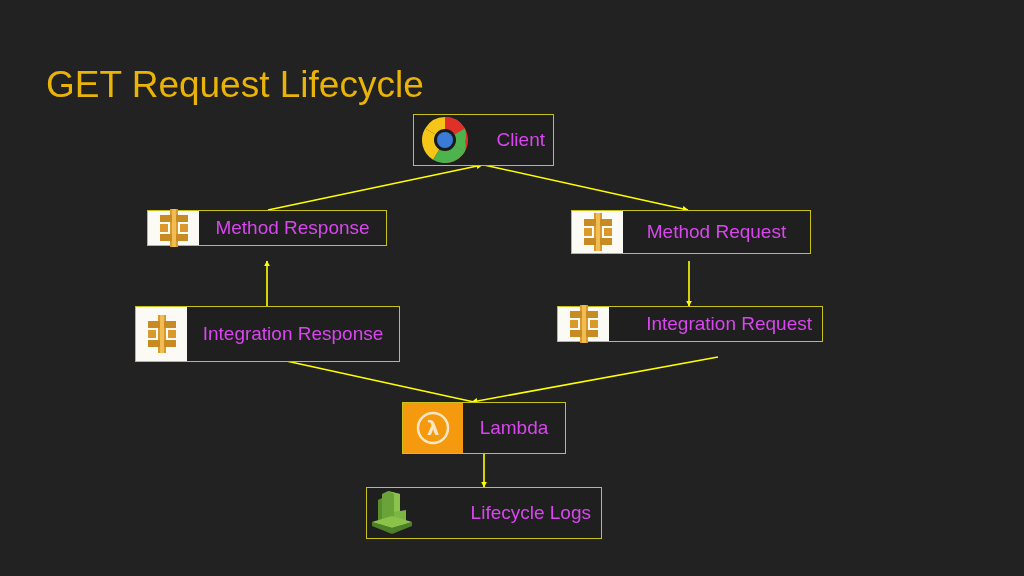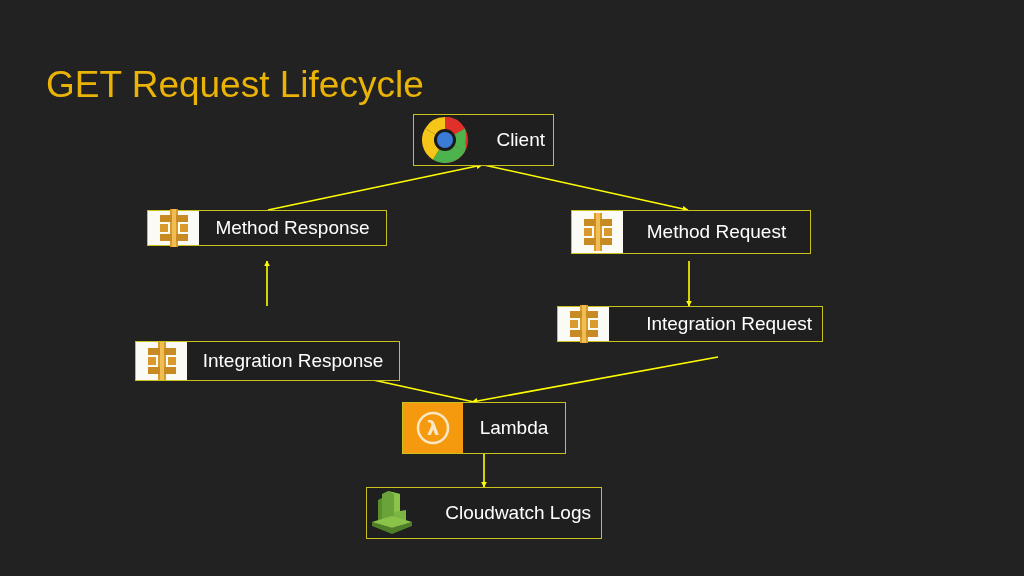--- a/index.html
+++ b/index.html
@@ -20,21 +20,21 @@
     border: 1.5px solid #c9c21c;
     background: #1f1f1f;
     display: flex; align-items: center;
   }
   .node .icon {
     height: 100%;
     display: flex; align-items: center; justify-content: center;
     flex: none;
   }
   .node .label {
-    color: #ffffff; font-size: 19px;
+    color: #d946ef; font-size: 19px;
     flex: 1; text-align: center; white-space: nowrap;
   }
   .icon.white { background: #fbfaf4; }
   .icon.orange { background: #f59a0e; }
   .icon.dark { background: transparent; }
   svg.edges { position: absolute; left: 0; top: 0; }
 </style>
 </head>
 <body>
 
@@ -95,21 +95,21 @@
       <rect x="3" y="6" width="28" height="7" fill="#c88a22"></rect>
       <rect x="3" y="15" width="8" height="8" fill="#d99a2b"></rect>
       <rect x="23" y="15" width="8" height="8" fill="#d99a2b"></rect>
       <rect x="3" y="25" width="28" height="7" fill="#c88a22"></rect>
       <rect x="15" y="0" width="4" height="38" fill="#f0bd55"></rect>
     </svg>
   </div>
   <span class="label">Method Request</span>
 </div>
 
-<div class="node" style="left:135px; top:306px; width:265px; height:40px;margin-top:35px;">
+<div class="node" style="left:135px; top:306px; width:265px; height:56px;">
   <div class="icon white" style="width:51px;">
     <svg width="34" height="38" viewBox="0 0 34 38">
       <rect x="13" y="0" width="8" height="38" fill="#d99a2b"></rect>
       <rect x="3" y="6" width="28" height="7" fill="#c88a22"></rect>
       <rect x="3" y="15" width="8" height="8" fill="#d99a2b"></rect>
       <rect x="23" y="15" width="8" height="8" fill="#d99a2b"></rect>
       <rect x="3" y="25" width="28" height="7" fill="#c88a22"></rect>
       <rect x="15" y="0" width="4" height="38" fill="#f0bd55"></rect>
     </svg>
   </div>
@@ -144,14 +144,14 @@
   <div class="icon dark" style="width:50px;">
     <svg width="44" height="46" viewBox="0 0 44 46">
       <polygon points="12,4 18,1 30,4 30,32 12,32" fill="#6aa33a"></polygon>
       <polygon points="18,1 30,4 30,32 24,34 24,4" fill="#8bc34a"></polygon>
       <polygon points="8,10 12,8 12,32 8,32" fill="#5a8f2e"></polygon>
       <polygon points="24,22 36,20 36,34 24,36" fill="#7bb542"></polygon>
       <polygon points="2,32 22,38 42,32 42,36 22,44 2,36" fill="#4f7f28"></polygon>
       <polygon points="2,32 22,26 42,32 22,38" fill="#8bc34a"></polygon>
     </svg>
   </div>
-  <span class="label" style="text-align:right; padding-right:10px;">Cloudwatch Logs</span>
+  <span class="label" style="text-align:right; padding-right:10px;">Lifecycle Logs</span>
 </div>
 
 </body></html>

